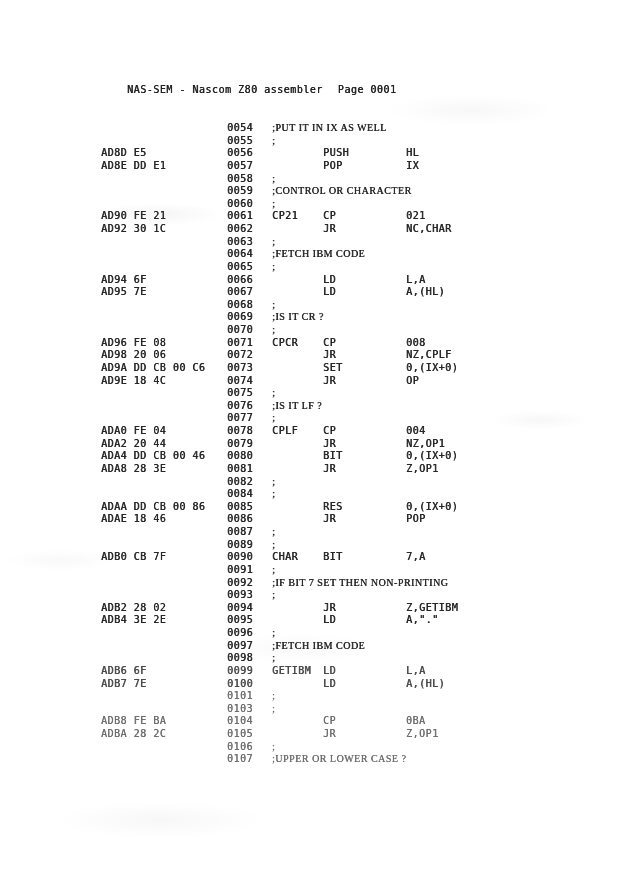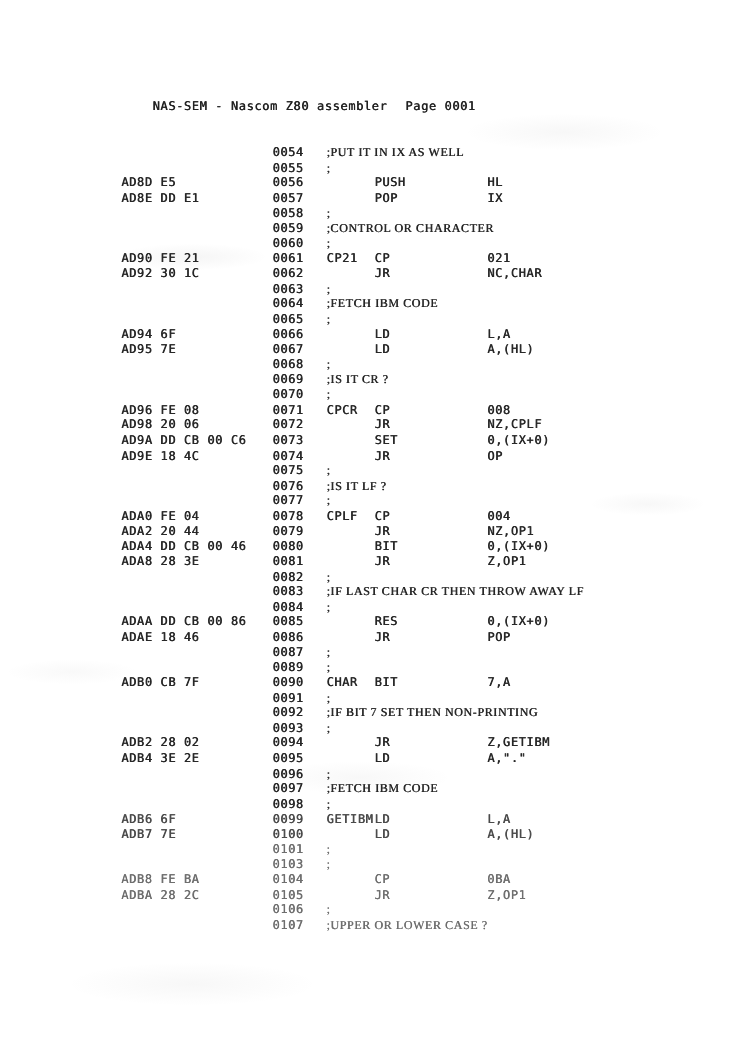--- a/index.html
+++ b/index.html
@@ -50,21 +50,21 @@
   }
   .line span {
     position: absolute;
     top: 0;
     white-space: pre;
   }
   .c-code    { left: 0; }
   .c-num     { left: 126px; }
   .c-label   { left: 171px; }
   .c-comment { left: 171px; font-family: Liberation Serif, serif; }
-  .c-mn      { left: 211px; }
+  .c-mn      { left: 222px; }
   .c-op      { left: 282px; padding-left: 23px; }
   .ink-dark  { color: #272727; }
   .ink-mid   { color: #4a4a4a; }
   .ink-light { color: #6e6e6e; text-shadow: 0.3px 0 0.3px; }
 </style>
 </head>
 <body>
 
 <div class="page">
   <div class="header">
@@ -93,21 +93,20 @@
       <div class="line ink-dark"><span class="c-code">AD9A DD CB 00 C6</span><span class="c-num">0073</span><span class="c-mn">SET</span><span class="c-op">0,(IX+0)</span></div>
       <div class="line ink-dark"><span class="c-code">AD9E 18 4C</span><span class="c-num">0074</span><span class="c-mn">JR</span><span class="c-op">OP</span></div>
       <div class="line ink-dark"><span class="c-num">0075</span><span class="c-comment">;</span></div>
       <div class="line ink-dark"><span class="c-num">0076</span><span class="c-comment">;IS IT LF ?</span></div>
       <div class="line ink-dark"><span class="c-num">0077</span><span class="c-comment">;</span></div>
       <div class="line ink-dark"><span class="c-code">ADA0 FE 04</span><span class="c-num">0078</span><span class="c-label">CPLF</span><span class="c-mn">CP</span><span class="c-op">004</span></div>
       <div class="line ink-dark"><span class="c-code">ADA2 20 44</span><span class="c-num">0079</span><span class="c-mn">JR</span><span class="c-op">NZ,OP1</span></div>
       <div class="line ink-dark"><span class="c-code">ADA4 DD CB 00 46</span><span class="c-num">0080</span><span class="c-mn">BIT</span><span class="c-op">0,(IX+0)</span></div>
       <div class="line ink-dark"><span class="c-code">ADA8 28 3E</span><span class="c-num">0081</span><span class="c-mn">JR</span><span class="c-op">Z,OP1</span></div>
       <div class="line ink-dark"><span class="c-num">0082</span><span class="c-comment">;</span></div>
-      <div class="line ink-dark"><span class="c-num">0083</span><span class="c-comment">;IF LAST CHAR CR THEN THROW AWAY LF</span></div>
       <div class="line ink-dark"><span class="c-num">0084</span><span class="c-comment">;</span></div>
       <div class="line ink-dark"><span class="c-code">ADAA DD CB 00 86</span><span class="c-num">0085</span><span class="c-mn">RES</span><span class="c-op">0,(IX+0)</span></div>
       <div class="line ink-dark"><span class="c-code">ADAE 18 46</span><span class="c-num">0086</span><span class="c-mn">JR</span><span class="c-op">POP</span></div>
       <div class="line ink-dark"><span class="c-num">0087</span><span class="c-comment">;</span></div>
       <div class="line ink-dark"><span class="c-num">0089</span><span class="c-comment">;</span></div>
       <div class="line ink-dark"><span class="c-code">ADB0 CB 7F</span><span class="c-num">0090</span><span class="c-label">CHAR</span><span class="c-mn">BIT</span><span class="c-op">7,A</span></div>
       <div class="line ink-dark"><span class="c-num">0091</span><span class="c-comment">;</span></div>
       <div class="line ink-dark"><span class="c-num">0092</span><span class="c-comment">;IF BIT 7 SET THEN NON-PRINTING</span></div>
       <div class="line ink-dark"><span class="c-num">0093</span><span class="c-comment">;</span></div>
       <div class="line ink-dark"><span class="c-code">ADB2 28 02</span><span class="c-num">0094</span><span class="c-mn">JR</span><span class="c-op">Z,GETIBM</span></div>

